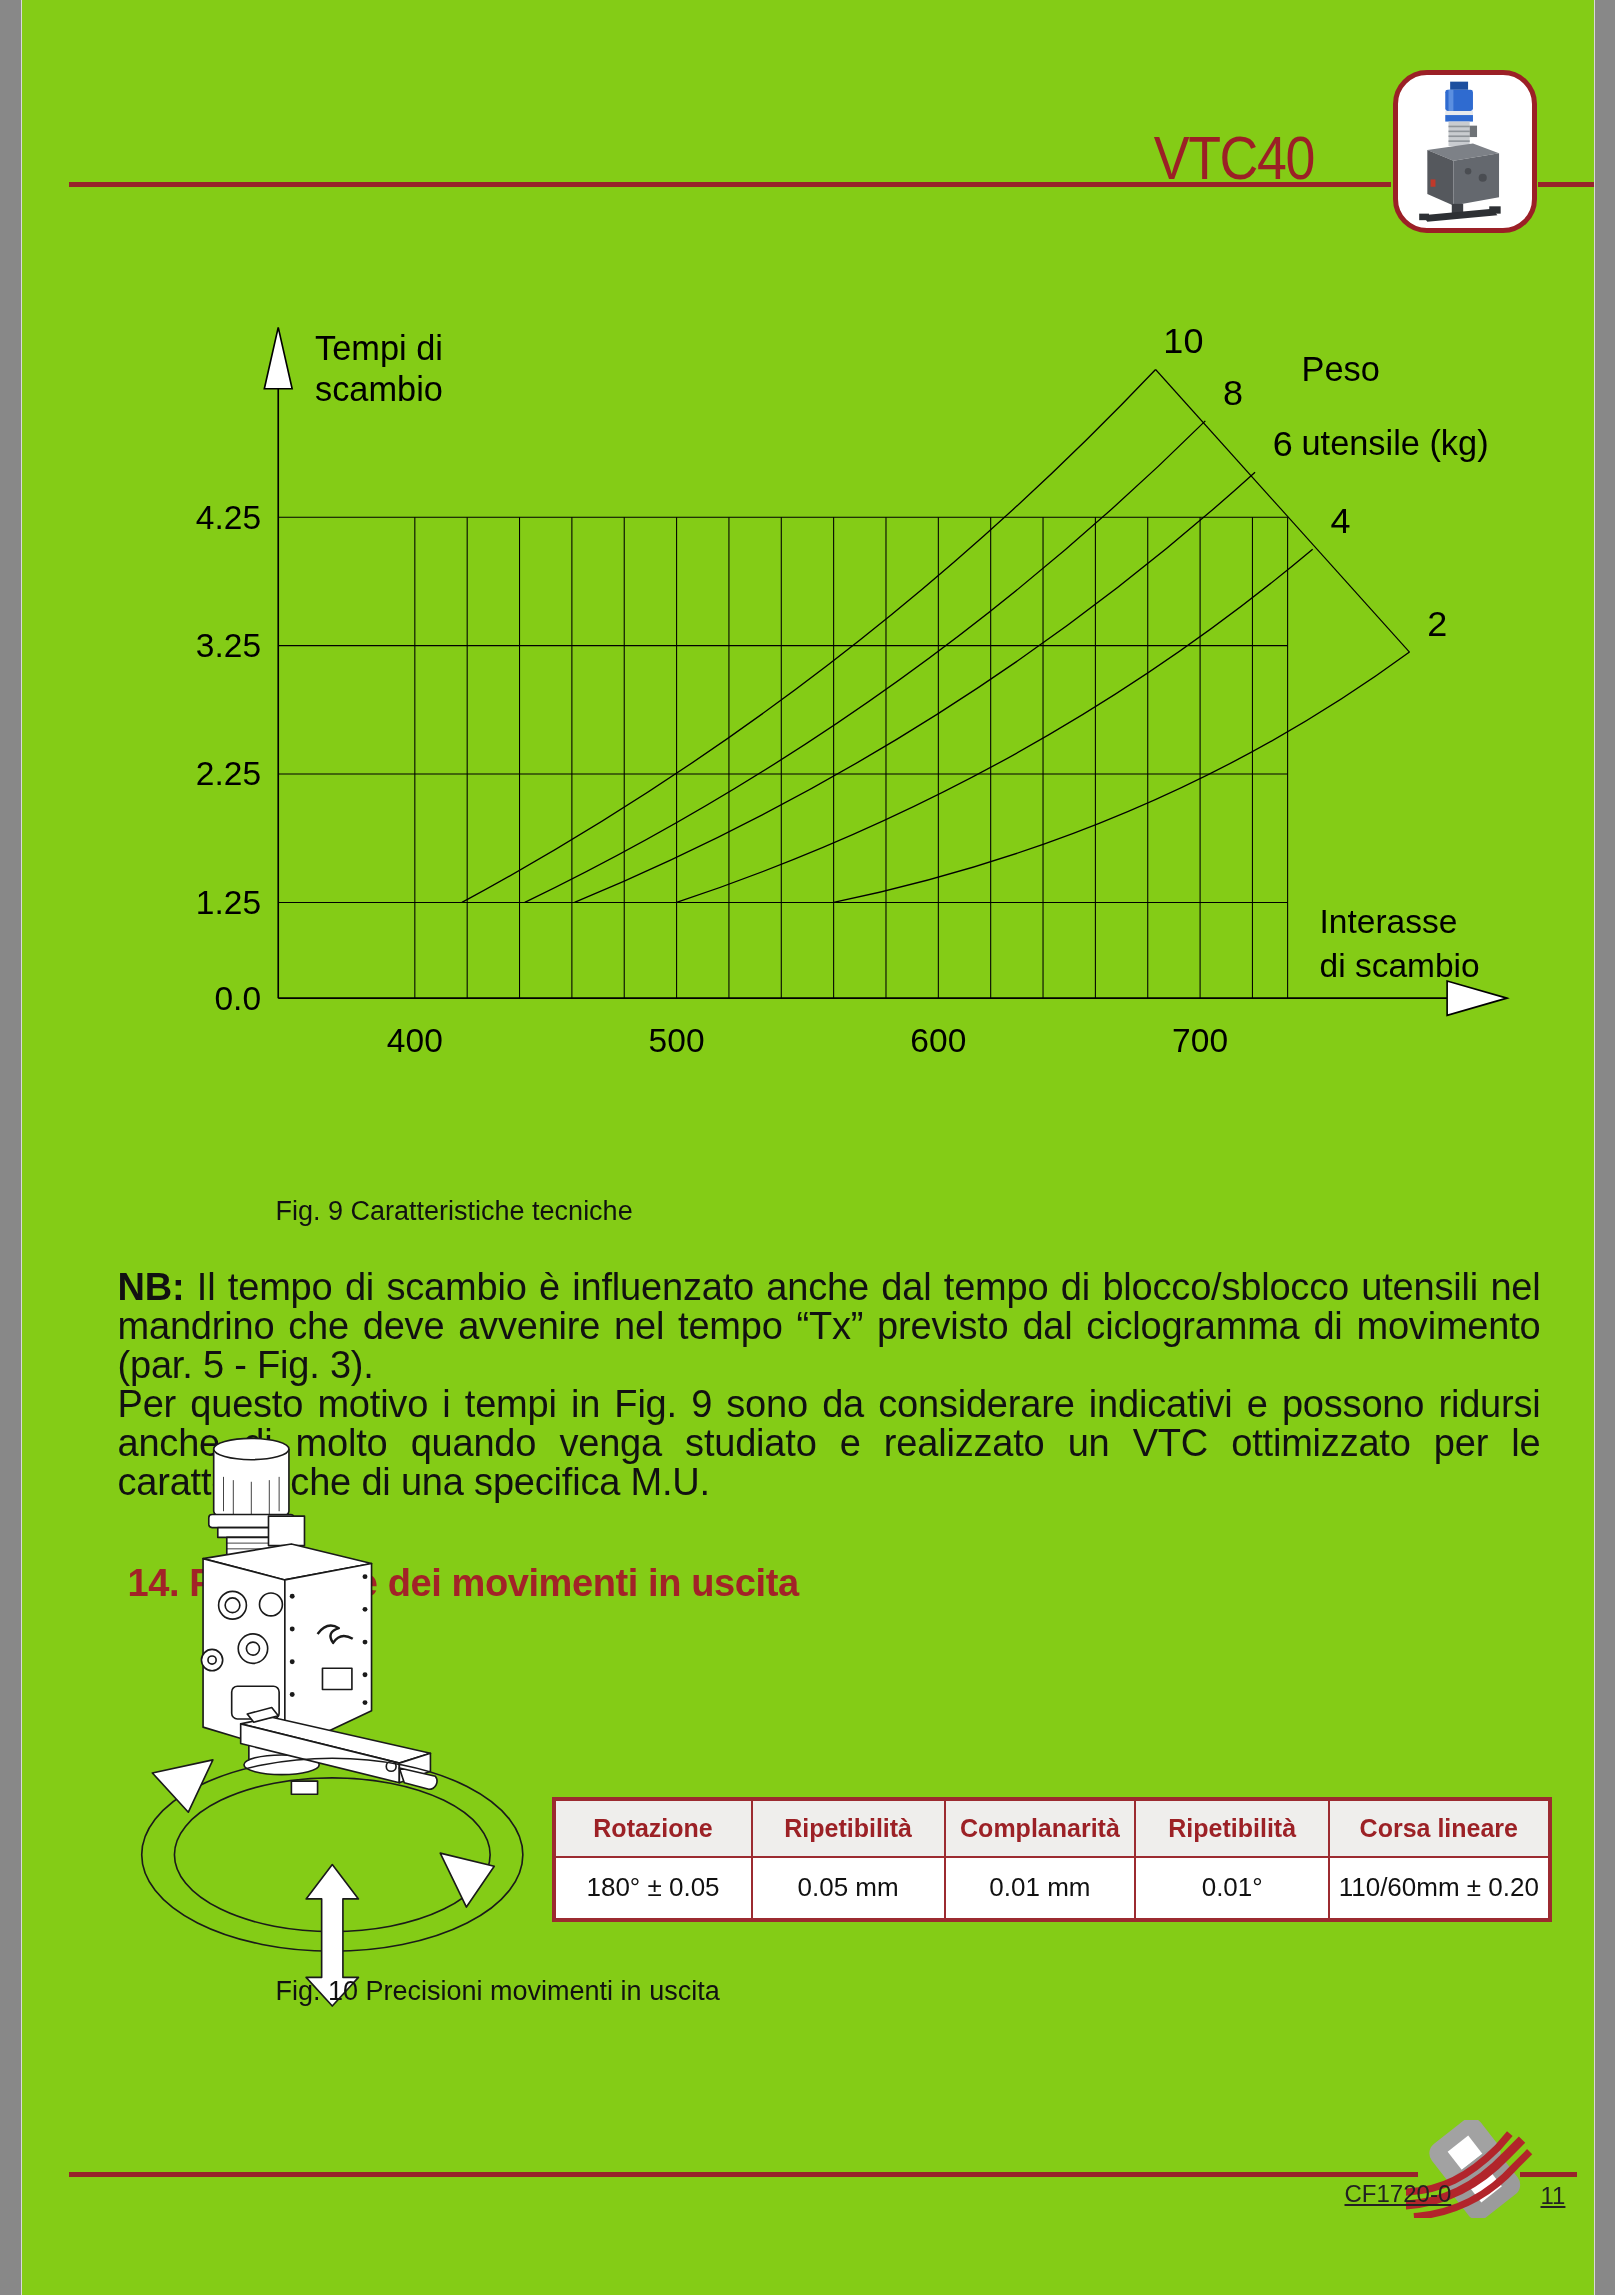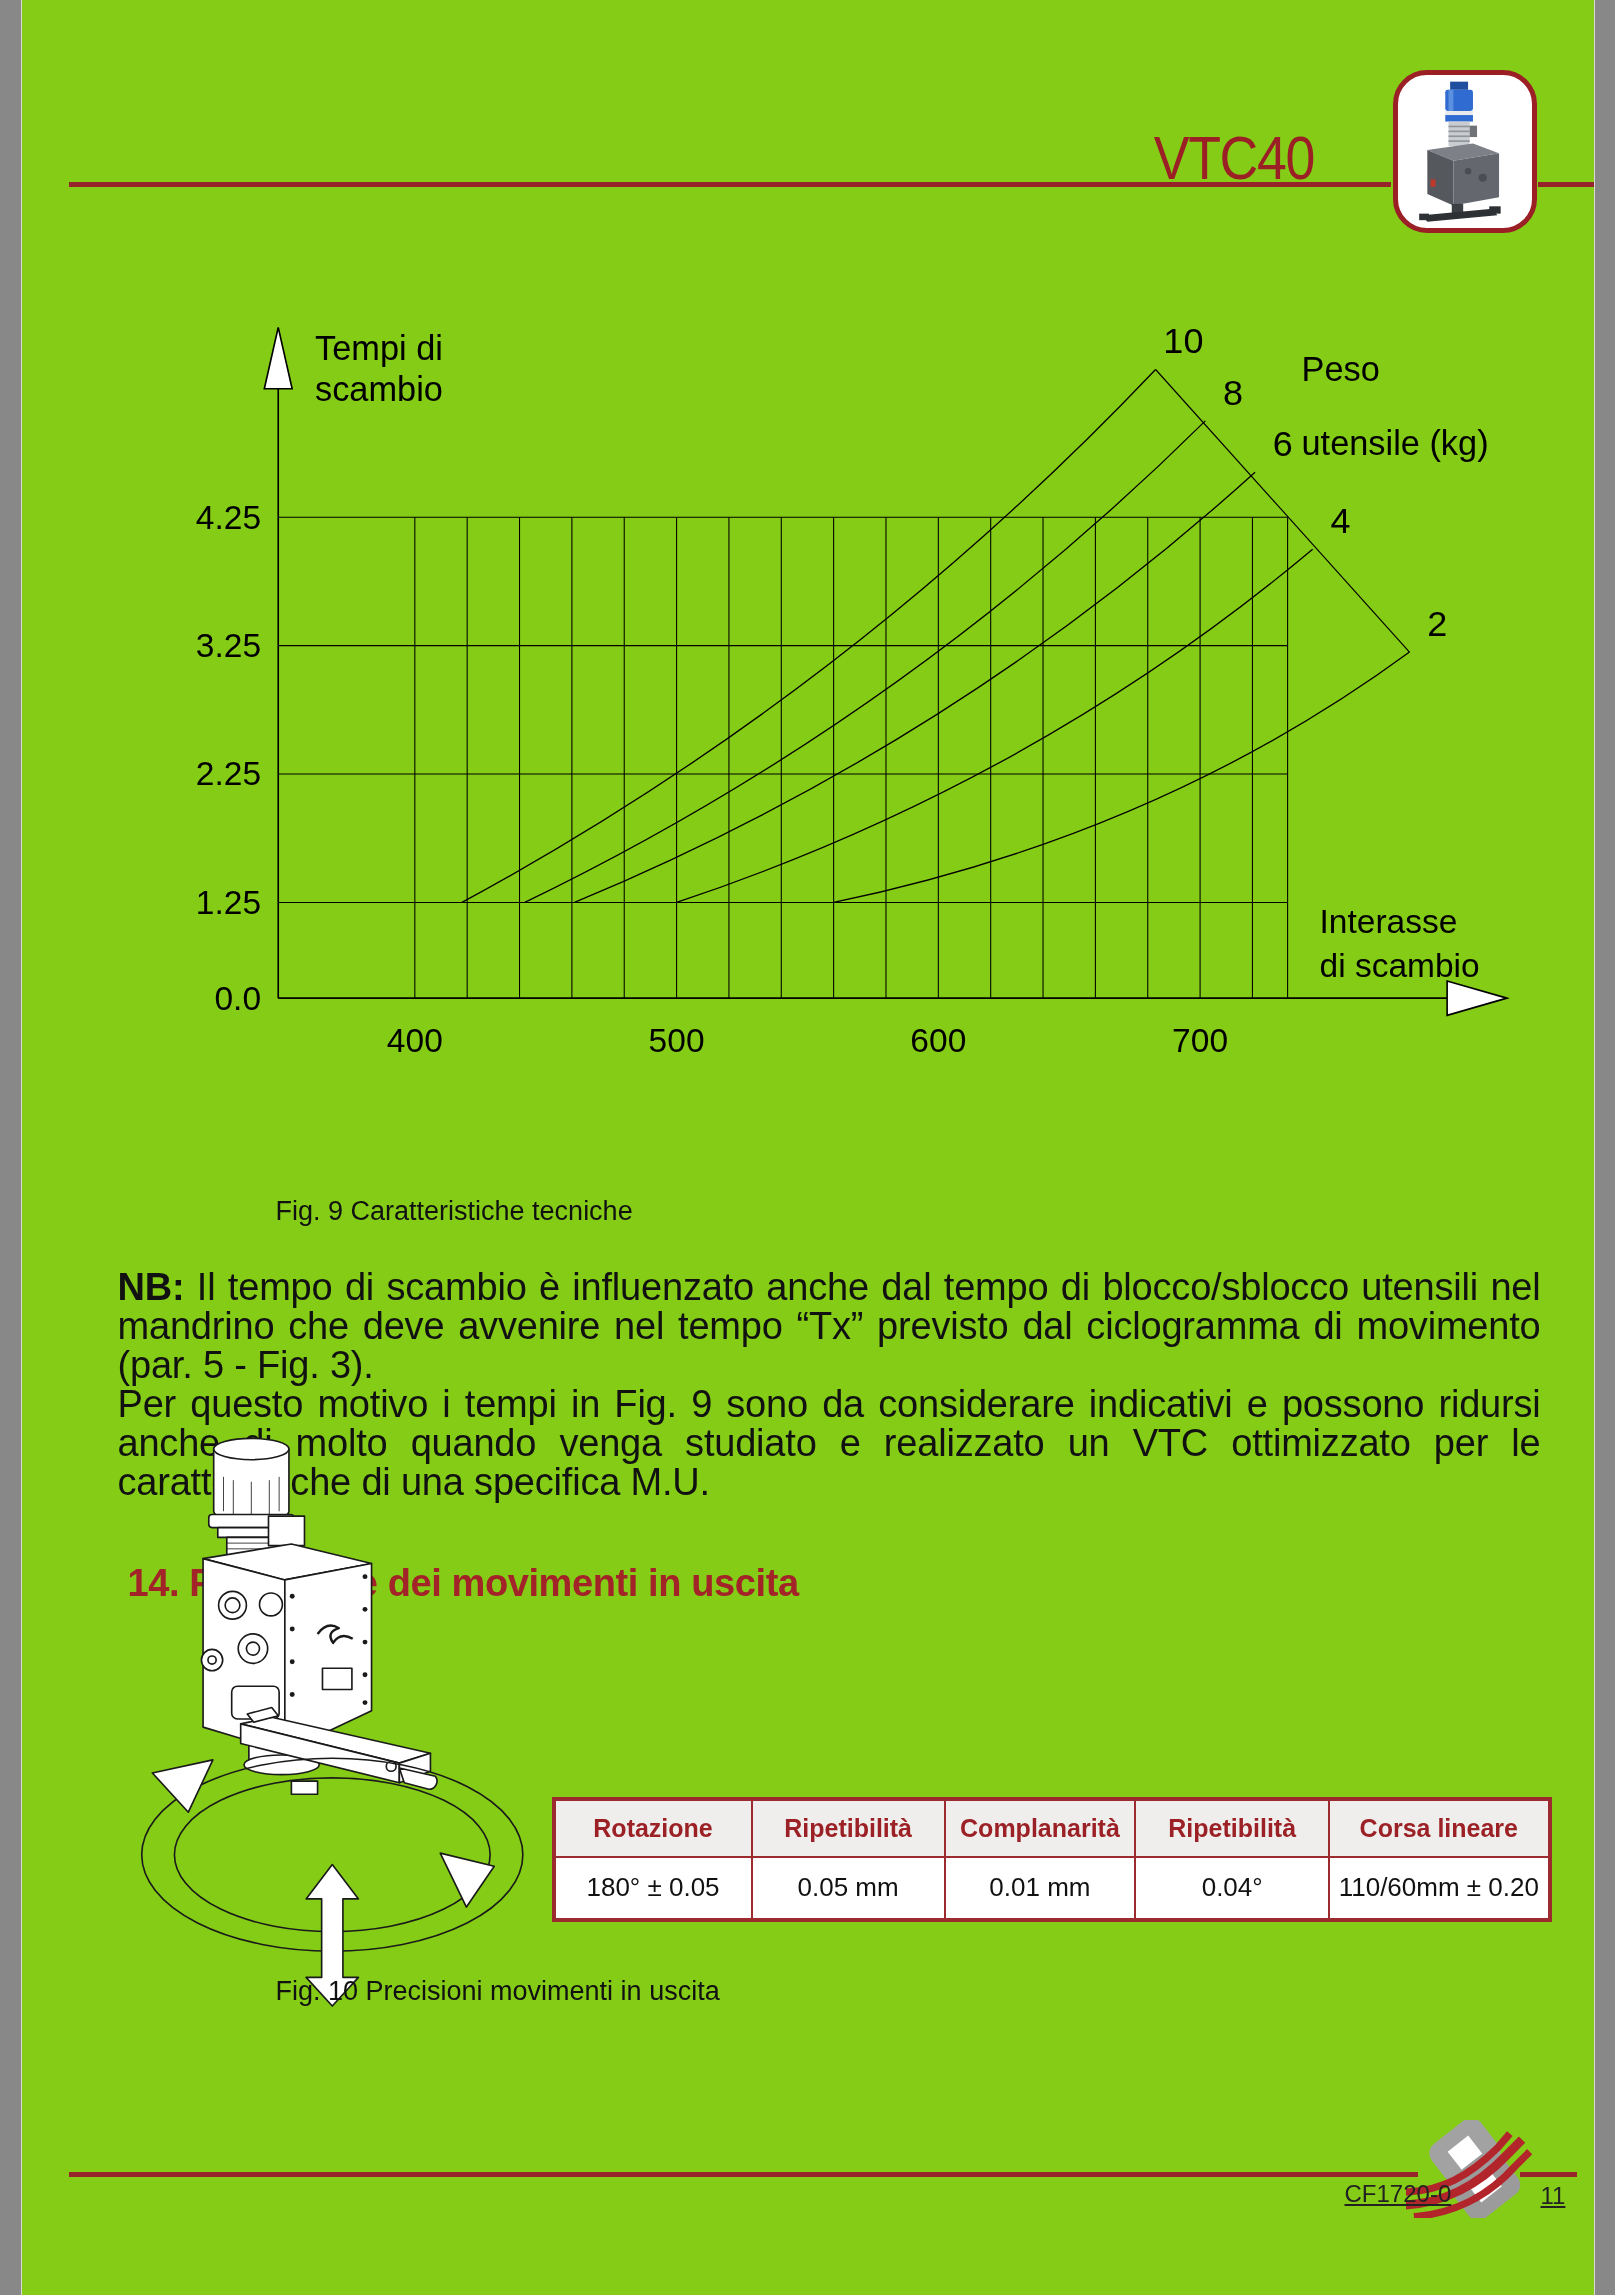--- a/index.html
+++ b/index.html
@@ -240,21 +240,21 @@
 
   <div class="ptable">
     <div class="cell th">Rotazione</div>
     <div class="cell th">Ripetibilità</div>
     <div class="cell th">Complanarità</div>
     <div class="cell th">Ripetibilità</div>
     <div class="cell th">Corsa lineare</div>
     <div class="cell td">180°  ± 0.05</div>
     <div class="cell td">0.05 mm</div>
     <div class="cell td">0.01 mm</div>
-    <div class="cell td">0.04°</div>
+    <div class="cell td">0.01°</div>
     <div class="cell td">110/60mm ± 0.20</div>
   </div>
 
   <div class="caption" style="top:1976px;">Fig. 10 Precisioni movimenti in uscita</div>
 
   <div class="rule" style="left:47px; top:2172px; width:1349px;"></div>
   <div class="rule" style="left:1498px; top:2172px; width:57px;"></div>
 
   <svg class="abs" style="left:1384px; top:2120px;" width="131" height="98" viewBox="0 0 160 120">
     <g transform="rotate(-38 72 40)">

